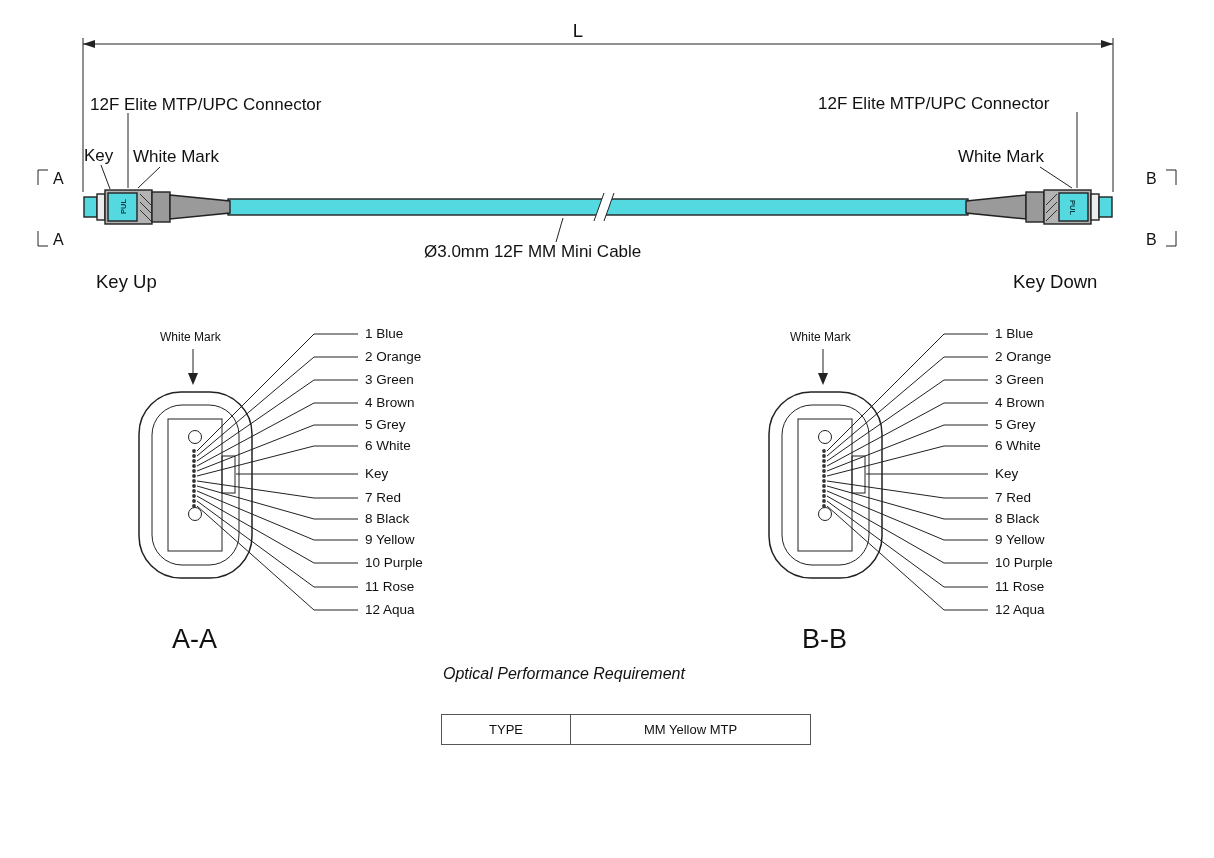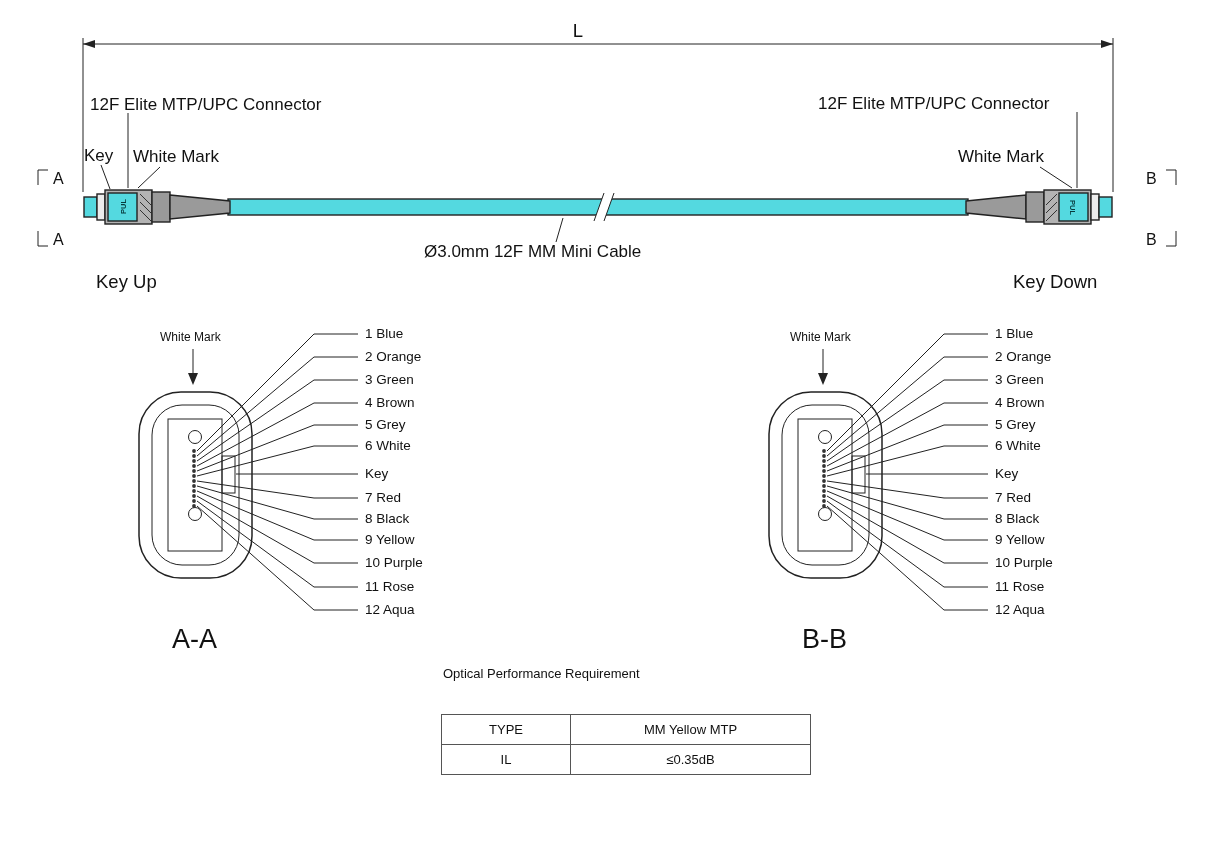--- a/index.html
+++ b/index.html
@@ -14,21 +14,21 @@
   .thin{stroke:#333;stroke-width:1;}
   .txt{fill:#111;}
   .t12{font-size:12px;}
   .t13{font-size:13.5px;}
   .t16{font-size:16px;}
   .t17{font-size:17px;}
   .t18{font-size:18.5px;}
   .t27{font-size:27px;}
   .t8{font-size:7.5px;font-weight:bold;fill:#083a3d;}
   .perf-table{position:absolute;left:441px;top:666px;width:372px;}
-  .tbl-title{font-size:13px;line-height:15px;margin:0 0 11px 2px;color:#111;}
+  .tbl-title{font-size:16px;line-height:15px;margin:0 0 11px 2px;color:#111;font-style:italic;}
   .perf-table table{border-collapse:collapse;width:370px;table-layout:fixed;margin-top:33px;}
   .perf-table td{border:1px solid #555;height:29px;text-align:center;
     vertical-align:middle;font-size:13px;padding:0;color:#111;}
   .perf-table td.c1{width:128px;}
 </style>
 </head>
 <body>
 
 <div id="canvas">
 
@@ -240,21 +240,17 @@
   </svg>
 
   <div class="perf-table">
     <div class="tbl-title">Optical Performance Requirement</div>
     <table>
       <tbody>
         <tr>
           <td class="c1">TYPE</td>
           <td>MM Yellow MTP</td>
         </tr>
-        <tr>
-          <td class="c1">IL</td>
-          <td>≤0.35dB</td>
-        </tr>
       </tbody>
     </table>
   </div>
 
 </div>
 
 </body></html>

